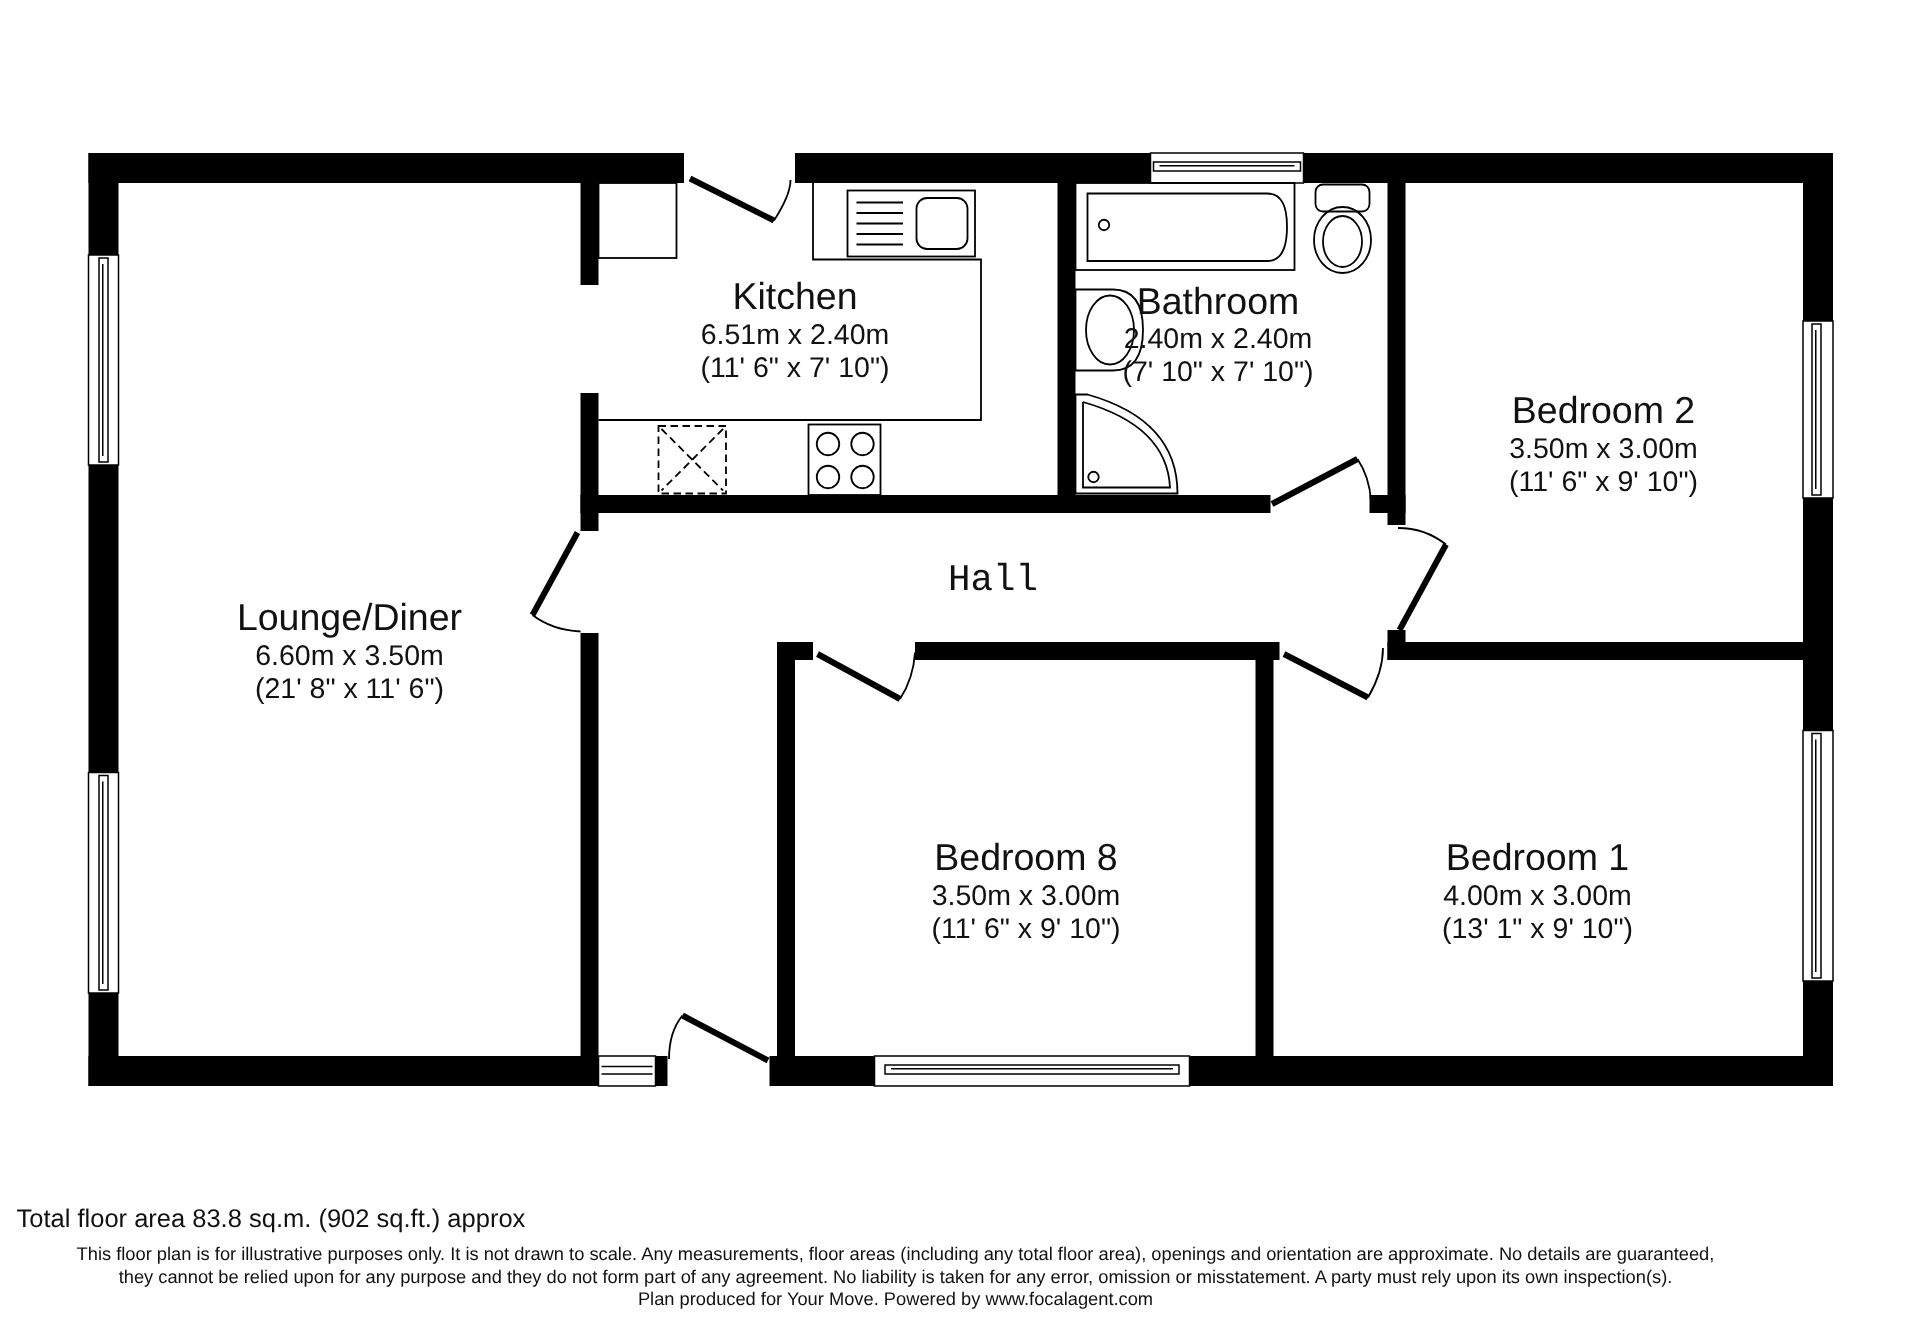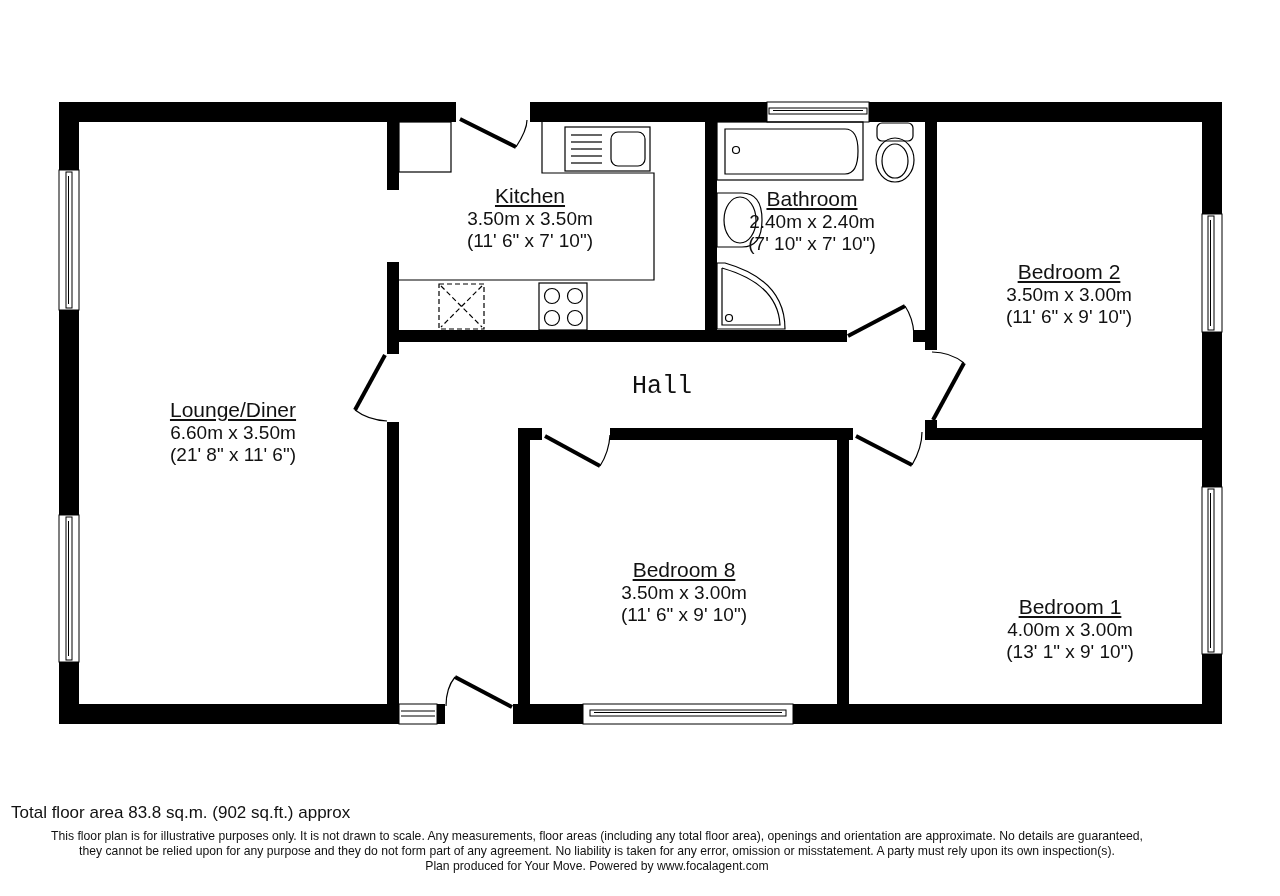--- a/index.html
+++ b/index.html
@@ -1,19 +1,19 @@
 <!DOCTYPE html>
 <html><head>
   <meta charset="utf-8">
   <style>
     html, body { margin: 0; padding: 0; background: #ffffff; }
     body { width: 1280px; height: 896px; position: relative; overflow: hidden; font-family: "Liberation Sans", sans-serif; color: #111; }
     #plan { position: absolute; left: 0; top: 0; width: 1280px; height: 896px; }
     .label { position: absolute; text-align: center; line-height: 1.15; color: #111; white-space: nowrap; transform: translateX(-50%); }
-    .label .name { font-size: 21px; display: block; text-decoration: underline; }
+    .label .name { font-size: 25px; display: block; }
     .label .dim { font-size: 19px; display: block; }
     .hall-label { position: absolute; font-size: 25px; transform: translateX(-50%); font-family: Liberation Mono, monospace; }
     .footer-total { position: absolute; left: 11px; top: 803px; font-size: 17px; }
     .footer-disc { position: absolute; left: 0; width: 1194px; top: 829px; text-align: center; font-size: 12.2px; line-height: 15px; }
   </style>
 </head>
 <body>
 
 <svg id="plan" viewBox="0 0 1280 896" xmlns="http://www.w3.org/2000/svg">
 
@@ -191,21 +191,21 @@
 </svg>
 
 <div class="label" style="left:233px; top:398px;">
   <span class="name">Lounge/Diner</span>
   <span class="dim">6.60m x 3.50m</span>
   <span class="dim">(21' 8" x 11' 6")</span>
 </div>
 
 <div class="label" style="left:530px; top:184px;">
   <span class="name">Kitchen</span>
-  <span class="dim">3.50m x 3.50m</span>
+  <span class="dim">6.51m x 2.40m</span>
   <span class="dim">(11' 6" x 7' 10")</span>
 </div>
 
 <div class="label" style="left:812px; top:187px;">
   <span class="name">Bathroom</span>
   <span class="dim">2.40m x 2.40m</span>
   <span class="dim">(7' 10" x 7' 10")</span>
 </div>
 
 <div class="label" style="left:1069px; top:260px;">
@@ -215,21 +215,21 @@
 </div>
 
 <div class="hall-label" style="left:662px; top:372px;">Hall</div>
 
 <div class="label" style="left:684px; top:558px;">
   <span class="name">Bedroom 8</span>
   <span class="dim">3.50m x 3.00m</span>
   <span class="dim">(11' 6" x 9' 10")</span>
 </div>
 
-<div class="label" style="left:1070px; top:558px;margin-top:37px;">
+<div class="label" style="left:1025px; top:558px;">
   <span class="name">Bedroom 1</span>
   <span class="dim">4.00m x 3.00m</span>
   <span class="dim">(13' 1" x 9' 10")</span>
 </div>
 
 <div class="footer-total">Total floor area 83.8 sq.m. (902 sq.ft.) approx</div>
 <div class="footer-disc">
   <div>This floor plan is for illustrative purposes only. It is not drawn to scale. Any measurements, floor areas (including any total floor area), openings and orientation are approximate. No details are guaranteed,</div>
   <div>they cannot be relied upon for any purpose and they do not form part of any agreement. No liability is taken for any error, omission or misstatement. A party must rely upon its own inspection(s).</div>
   <div>Plan produced for Your Move. Powered by www.focalagent.com</div>

